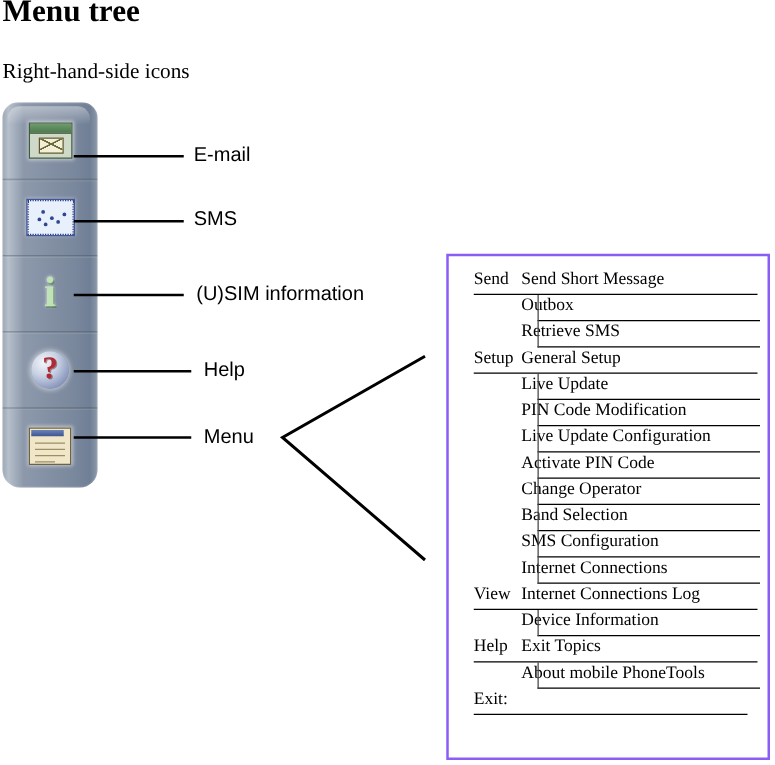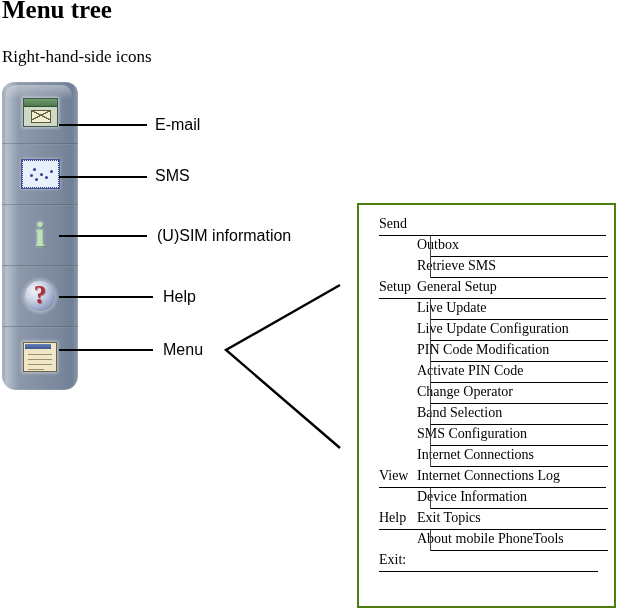--- a/index.html
+++ b/index.html
@@ -201,21 +201,21 @@
     height: 180px;
   }
 
   
   #menu-box {
     position: absolute;
     left: 357px;
     top: 203px;
     width: 259px;
     height: 405px;
-    border: 2px solid #4d7c0f;
+    border: 2px solid #8b5cf6;
     box-sizing: border-box;
     background: #ffffff;
   }
   .menu-rows {
     position: relative;
     margin: 10px 0 0 0;
   }
   .mrow {
     position: relative;
     height: 21px;
@@ -320,20 +320,21 @@
 <div class="label" style="left:163px; top:341px;">Menu</div>
 
 <svg id="fork" viewBox="0 0 130 180">
   <polyline points="122,7 8,72 122,170" fill="none" stroke="#000000" stroke-width="2.4"></polyline>
 </svg>
 
 <div id="menu-box">
   <div class="menu-rows" id="menu-rows">
       <div class="mrow">
         <div class="mcat">Send</div>
+        <div class="mitem">Send Short Message</div>
         <div class="rule" style="left: 20px; right: 8px;"></div>
       </div>
       <div class="mrow">
         <div class="mcat"></div>
         <div class="mitem">Outbox</div>
         <div class="rule" style="left: 71px; right: 6px;"></div>
         <div class="tick"></div>
       </div>
       <div class="mrow">
         <div class="mcat"></div>
@@ -347,27 +348,27 @@
         <div class="rule" style="left: 20px; right: 8px;"></div>
       </div>
       <div class="mrow">
         <div class="mcat"></div>
         <div class="mitem">Live Update</div>
         <div class="rule" style="left: 71px; right: 6px;"></div>
         <div class="tick"></div>
       </div>
       <div class="mrow">
         <div class="mcat"></div>
+        <div class="mitem">PIN Code Modification</div>
+        <div class="rule" style="left: 71px; right: 6px;"></div>
+        <div class="tick"></div>
+      </div>
+      <div class="mrow">
+        <div class="mcat"></div>
         <div class="mitem">Live Update Configuration</div>
-        <div class="rule" style="left: 71px; right: 6px;"></div>
-        <div class="tick"></div>
-      </div>
-      <div class="mrow">
-        <div class="mcat"></div>
-        <div class="mitem">PIN Code Modification</div>
         <div class="rule" style="left: 71px; right: 6px;"></div>
         <div class="tick"></div>
       </div>
       <div class="mrow">
         <div class="mcat"></div>
         <div class="mitem">Activate PIN Code</div>
         <div class="rule" style="left: 71px; right: 6px;"></div>
         <div class="tick"></div>
       </div>
       <div class="mrow">

